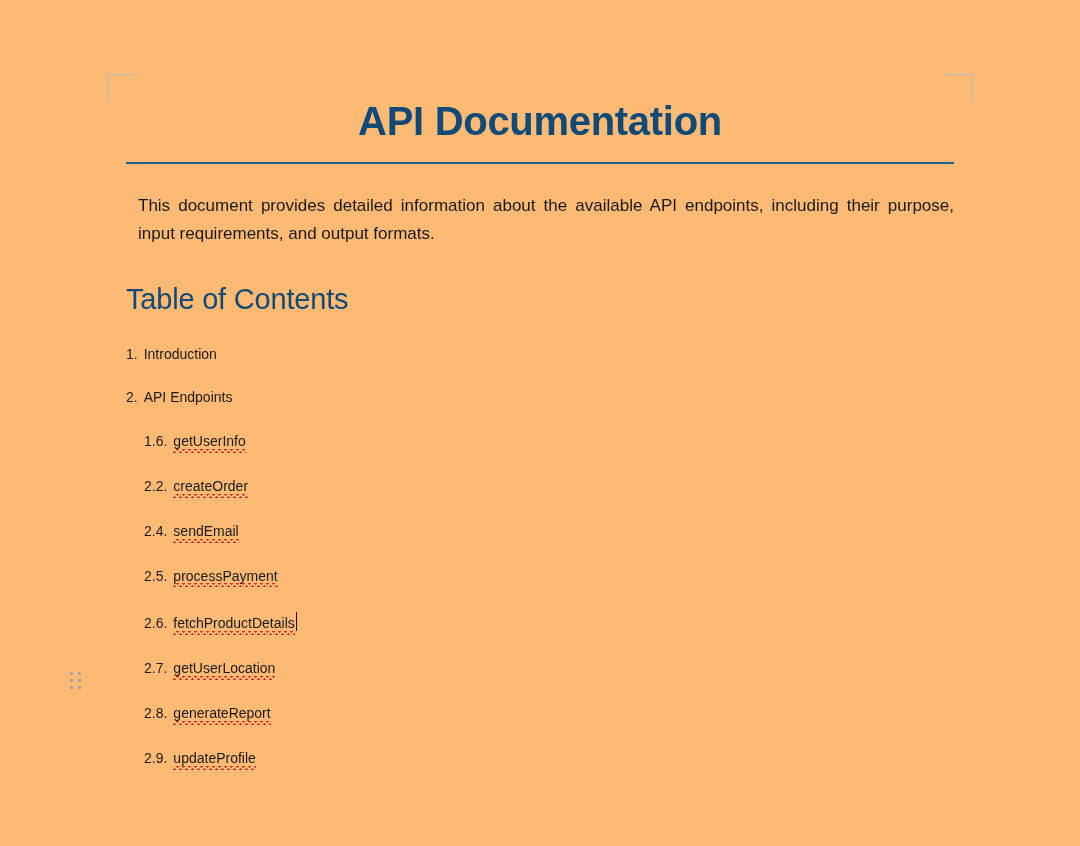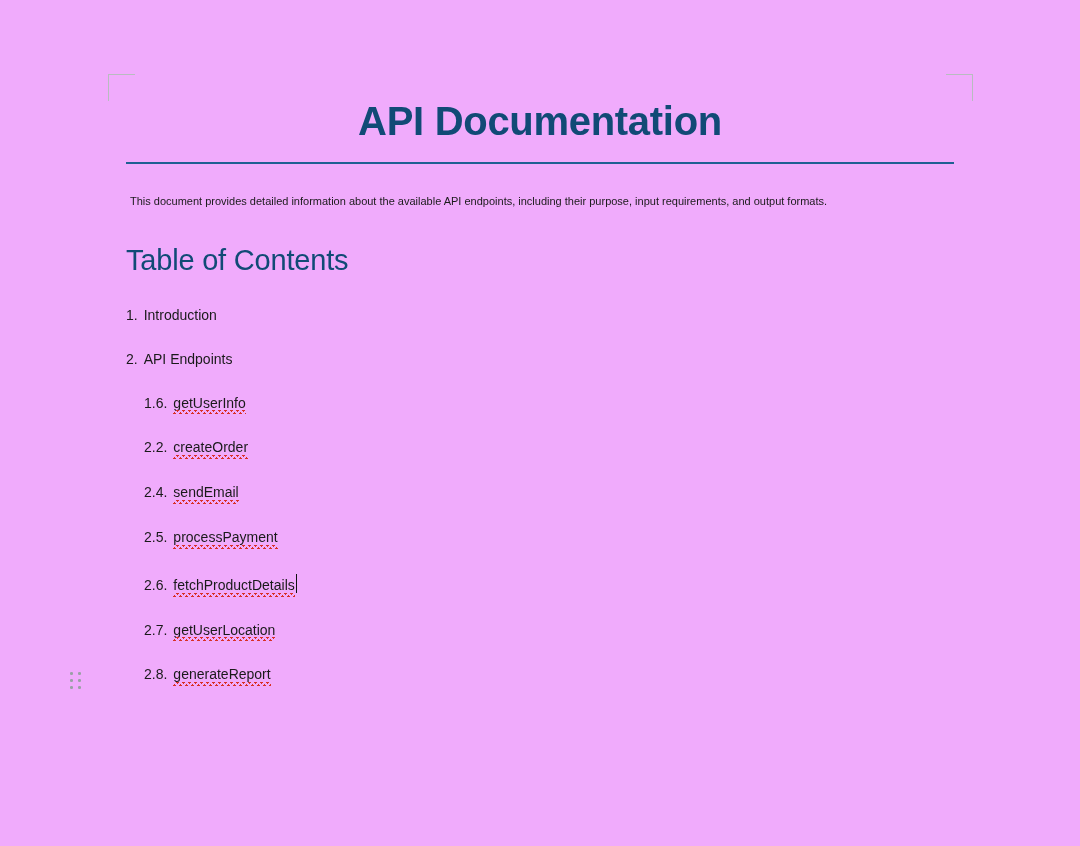--- a/index.html
+++ b/index.html
@@ -14,21 +14,21 @@
     overflow: hidden;
     position: relative;
   }
 
   .page {
     position: absolute;
     left: 0;
     top: 0;
     width: 1080px;
     height: 846px;
-    background: #f0abfc;
+    background: #fdba74;
   }
 
   
   .crop-mark {
     position: absolute;
     width: 26px;
     height: 26px;
   }
   .crop-mark.tl {
     left: 108px;
@@ -62,25 +62,25 @@
   }
 
   .title-rule {
     height: 1.5px;
     background: #1f5f93;
     width: 100%;
     margin: 0 0 28px 0;
   }
 
   .intro {
-    font-size: 11px;
+    font-size: 17px;
     line-height: 1.68;
     color: #1a1a1a;
     text-align: justify;
-    margin: 0 0 34px 4px;
+    margin: 0 0 34px 12px;
   }
 
   .section-title {
     font-size: 29px;
     font-weight: normal;
     color: #114a76;
     margin: 0 0 30px 0;
     letter-spacing: -0.2px;
   }
 
@@ -174,16 +174,17 @@
     <div id="toc">
         <div class="toc-item"><span class="toc-num">1.</span><span class="">Introduction</span></div>
         <div class="toc-item"><span class="toc-num">2.</span><span class="">API Endpoints</span></div>
         <div class="toc-item level-2"><span class="toc-num">1.6.</span><span class="squiggle">getUserInfo</span></div>
         <div class="toc-item level-2"><span class="toc-num">2.2.</span><span class="squiggle">createOrder</span></div>
         <div class="toc-item level-2"><span class="toc-num">2.4.</span><span class="squiggle">sendEmail</span></div>
         <div class="toc-item level-2"><span class="toc-num">2.5.</span><span class="squiggle">processPayment</span></div>
         <div class="toc-item level-2"><span class="toc-num">2.6.</span><span class="squiggle">fetchProductDetails</span><span class="caret"></span></div>
         <div class="toc-item level-2"><span class="toc-num">2.7.</span><span class="squiggle">getUserLocation</span></div>
         <div class="toc-item level-2"><span class="toc-num">2.8.</span><span class="squiggle">generateReport</span></div>
+        <div class="toc-item level-2"><span class="toc-num">2.9.</span><span class="squiggle">updateProfile</span></div>
       </div>
   </div>
 
 </div>
 
 </body></html>

